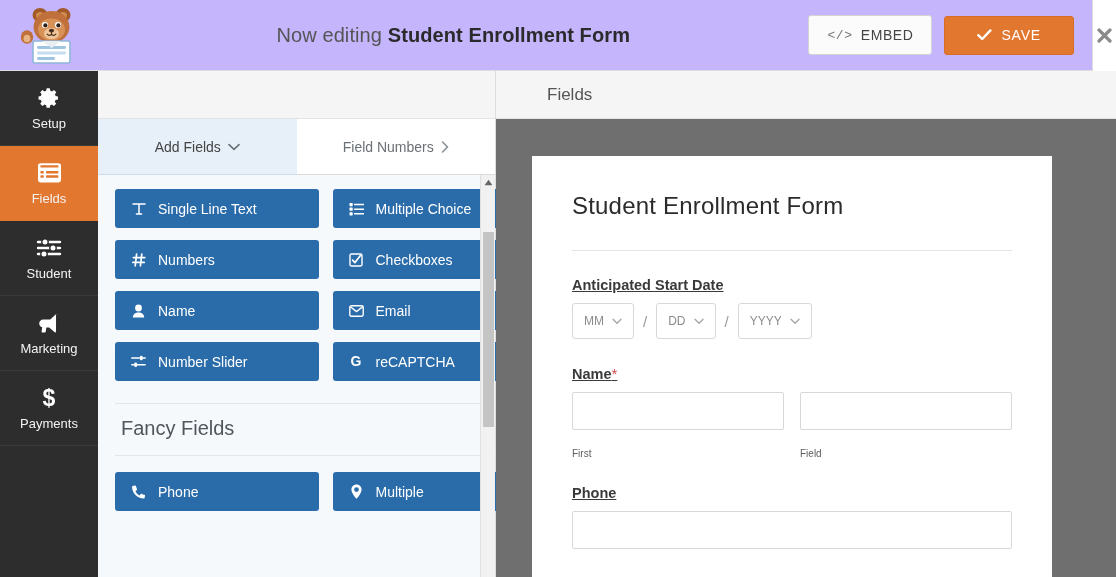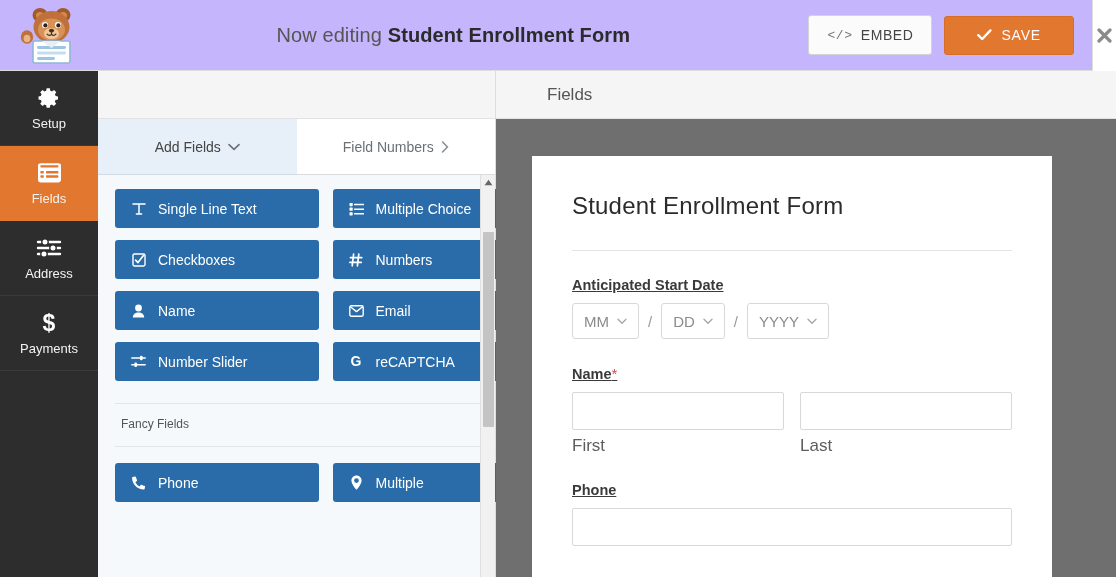--- a/index.html
+++ b/index.html
@@ -91,21 +91,21 @@
     padding-left: 15px; gap: 11px; cursor: pointer; overflow:hidden;
   }
   .fbtn.dark { background: #2c3e50; }
   .fbtn .ico { width: 17px; display:flex; align-items:center; justify-content:center; }
   .fbtn .lbl { white-space: nowrap; }
 
   .section-head {
     margin: 22px 0 0 0; padding: 13px 6px 15px 6px;
     border-top: 1px solid #e0e6eb; border-bottom: 1px solid #e0e6eb;
     display: flex; align-items: flex-start; justify-content: space-between;
-    font-size: 12px; color: #4f565c; cursor: pointer;
+    font-size: 20px; color: #4f565c; cursor: pointer;
   }
   .section-head + .fields-grid { margin-top: 16px; }
 
   
   .pscroll {
     position: absolute; right: 0; top: 104px; width: 15px; height: 473px;
     background: #f1f1f1; border-left: 1px solid #e0e0e0;
   }
   .pscroll .arrow-up {
     height: 15px; display:flex; align-items:center; justify-content:center;
@@ -135,31 +135,31 @@
   .form-rule { margin: 30px 0 0 0; border:0; border-top:1px solid #e4e4e4; }
 
   .fld { margin-top: 26px; }
   .fld-label { font-size: 14.5px; color: #3a3a3a; font-weight: 700; margin-bottom: 10px; text-decoration: underline; }
   .req { color: #d14b4b; font-weight: 400; font-size: 15px; }
 
   .date-row { display:flex; align-items:center; gap: 9px; }
   .dsel {
     border: 1px solid #d8d8d8; border-radius: 3px; height: 36px;
     display:flex; align-items:center; gap: 8px; padding: 0 11px;
-    font-size: 15px; color: #8b8b8b; background:#fff; cursor:pointer;
+    font-size: 12px; color: #8b8b8b; background:#fff; cursor:pointer;
   }
   .dsep { color:#9a9a9a; font-size: 15px; }
 
   .name-row { display:flex; gap: 16px; }
   .name-col { flex: 1 1 50%; }
   .txtinput {
     width: 100%; height: 38px; border: 1px solid #d8d8d8; border-radius: 2px;
     background:#fff; cursor: text;
   }
-  .sublabel { font-size: 17px; color: #5d5d5d; margin-top: 6px; }
+  .sublabel { font-size: 10px; color: #5d5d5d; margin-top: 18px; }
   .wide-input { width: 100%; height: 38px; border:1px solid #d8d8d8; border-radius:2px; background:#fff; cursor:text; }
 
   svg { display:block; }
 </style>
 </head>
 <body>
 
 <div id="app">
 
   <div class="topbar">
@@ -250,23 +250,31 @@
 
     <div class="side-item">
       <span class="ico">
         <svg width="26" height="22" viewBox="0 0 26 22">
           <path d="M2 5h22 M2 11h22 M2 17h22" stroke="#fff" stroke-width="2.4" stroke-linecap="round"></path>
           <circle cx="9" cy="5" r="3.2" fill="#fff" stroke="#2d2d2d" stroke-width="1.4"></circle>
           <circle cx="17" cy="11" r="3.2" fill="#fff" stroke="#2d2d2d" stroke-width="1.4"></circle>
           <circle cx="8" cy="17" r="3.2" fill="#fff" stroke="#2d2d2d" stroke-width="1.4"></circle>
         </svg>
       </span>
-      <span>Address</span>
-    </div>
-
+      <span>Student</span>
+    </div>
+
+    <div class="side-item">
+      <span class="ico">
+        <svg width="26" height="22" viewBox="0 0 26 22">
+          <path fill="#ffffff" d="M21.6 2.2c-.6-.4-1.4-.2-1.9.3l-5.5 4.9H7.2C5 7.4 3.2 9.2 3.2 11.4c0 1.9 1.3 3.4 3 3.8l-.6 4.2c-.08.6.38 1.1.98 1.1h2.2c.5 0 .92-.36.98-.86l.56-4.2h2.9l5.5 4.9c.5.45 1.3.1 1.3-.6V3.2c0-.4-.16-.76-.42-1z"></path>
+        </svg>
+      </span>
+      <span>Marketing</span>
+    </div>
 
     <div class="side-item">
       <span class="ico">
         <svg width="18" height="25" viewBox="0 0 18 25">
           <text x="9" y="20" font-family="'Liberation Sans',sans-serif" font-size="23" font-weight="700" fill="#ffffff" text-anchor="middle">$</text>
         </svg>
       </span>
       <span>Payments</span>
     </div>
 
@@ -315,34 +323,34 @@
               <rect x="0.5" y="10.2" width="3.2" height="3.2" rx=".6" fill="#fff"></rect>
               <path d="M5.6 2.6h9 M5.6 7.2h9 M5.6 11.8h9" stroke="#fff" stroke-width="1.5" stroke-linecap="round"></path>
             </svg>
           </span>
           <span class="lbl">Multiple Choice</span>
         </div>
 
         <div class="fbtn">
           <span class="ico">
             <svg width="14" height="14" viewBox="0 0 14 14">
+              <path d="M4.6 1.2 L3.2 12.8 M9.8 1.2 L8.4 12.8 M1.4 4.6h11.4 M0.8 9.4h11.4" stroke="#fff" stroke-width="1.7" stroke-linecap="round"></path>
+            </svg>
+          </span>
+          <span class="lbl">Numbers</span>
+        </div>
+
+        <div class="fbtn">
+          <span class="ico">
+            <svg width="14" height="14" viewBox="0 0 14 14">
               <rect x="1" y="1" width="12" height="12" rx="1.4" fill="none" stroke="#fff" stroke-width="1.4"></rect>
               <path d="M3.6 7.2 L6 9.6 L11.4 2.6" stroke="#fff" stroke-width="1.7" fill="none" stroke-linecap="round" stroke-linejoin="round"></path>
             </svg>
           </span>
           <span class="lbl">Checkboxes</span>
-        </div>
-
-        <div class="fbtn">
-          <span class="ico">
-            <svg width="14" height="14" viewBox="0 0 14 14">
-              <path d="M4.6 1.2 L3.2 12.8 M9.8 1.2 L8.4 12.8 M1.4 4.6h11.4 M0.8 9.4h11.4" stroke="#fff" stroke-width="1.7" stroke-linecap="round"></path>
-            </svg>
-          </span>
-          <span class="lbl">Numbers</span>
         </div>
 
         <div class="fbtn">
           <span class="ico">
             <svg width="13" height="14" viewBox="0 0 13 14">
               <circle cx="6.5" cy="4" r="3.4" fill="#fff"></circle>
               <path d="M0.8 13.4c0-3.1 2.6-5 5.7-5s5.7 1.9 5.7 5z" fill="#fff"></path>
             </svg>
           </span>
           <span class="lbl">Name</span>
@@ -458,21 +466,21 @@
         <div class="fld-label">
           <span>Name</span><span class="req">*</span>
         </div>
         <div class="name-row">
           <div class="name-col">
             <div class="txtinput"></div>
             <div class="sublabel">First</div>
           </div>
           <div class="name-col">
             <div class="txtinput"></div>
-            <div class="sublabel">Last</div>
+            <div class="sublabel">Field</div>
           </div>
         </div>
       </div>
 
       <div class="fld">
         <div class="fld-label">Phone</div>
         <div class="wide-input"></div>
       </div>
 
     </div>

